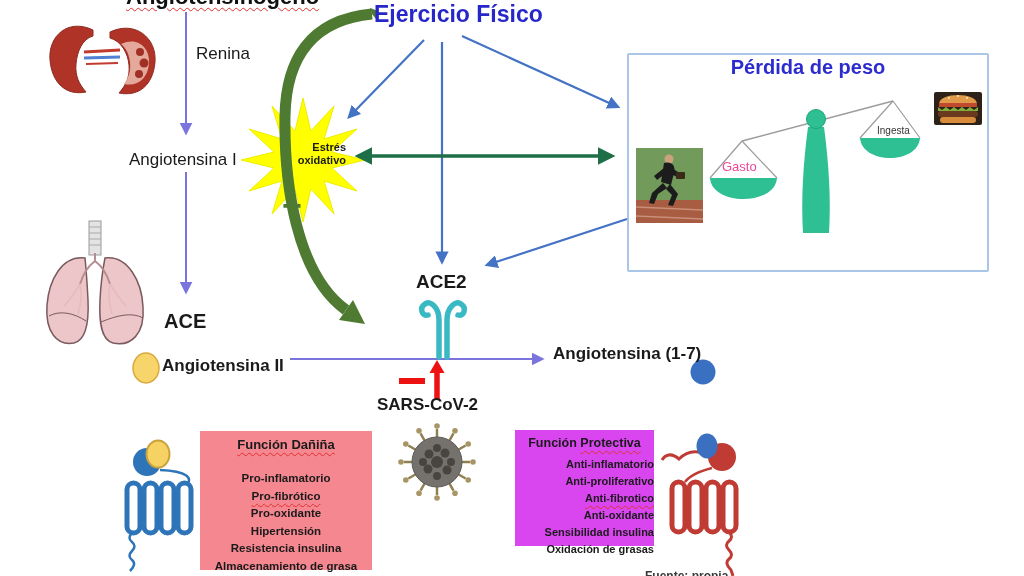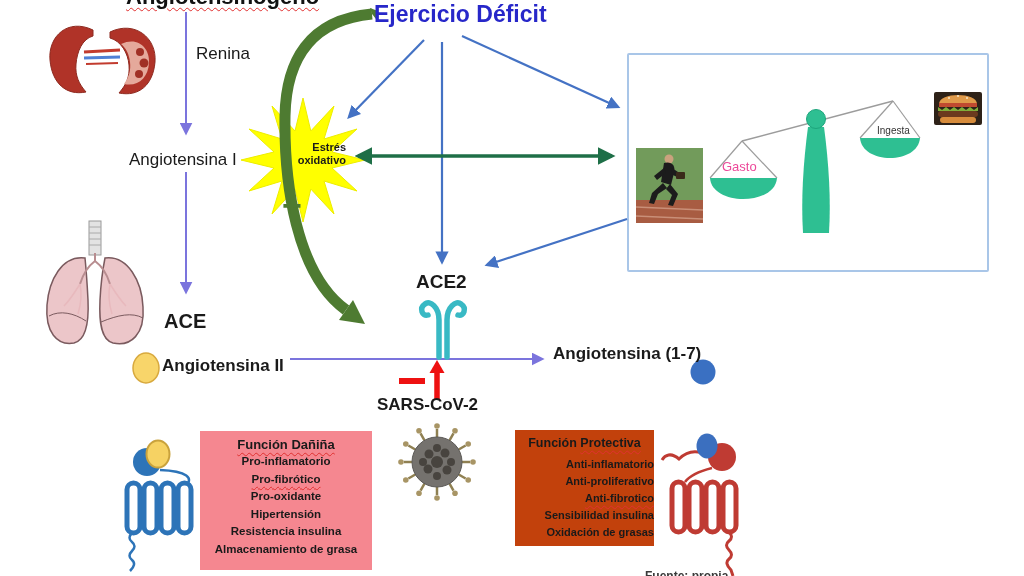--- a/index.html
+++ b/index.html
@@ -25,22 +25,22 @@
   
   .wbox{left:627px;top:53px;width:362px;height:219px;background:#fff;border:2px solid #a9c6e8;border-radius:2px;box-sizing:border-box;}
   .wtitle{left:627px;top:56px;width:362px;text-align:center;font-size:20px;font-weight:bold;color:#2b2bd0;}
   .gasto{left:722px;top:159px;font-size:13px;color:#ec4899;}
   .ingesta{left:877px;top:125px;font-size:10px;color:#333;}
   .deficit{left:700px;top:229px;width:228px;height:38px;background:#3c3ccd;border-radius:9px;
            color:#fff;font-size:19px;font-weight:bold;text-align:center;line-height:38px;
            text-shadow:1px 1px 1px rgba(0,0,0,.35);}
   
   .hbox{left:200px;top:431px;width:172px;height:139px;background:#f58790;text-align:center;box-sizing:border-box;padding-top:6px;}
-  .pbox{left:515px;top:430px;width:139px;height:116px;background:#c2410c;text-align:center;box-sizing:border-box;padding-top:6px;}
-  .hbox .bt{font-size:13px;font-weight:bold;margin-bottom:1px;}
+  .pbox{left:515px;top:430px;width:139px;height:116px;background:#d946ef;text-align:center;box-sizing:border-box;padding-top:6px;}
+  .hbox .bt{font-size:13px;font-weight:bold;margin-bottom:18px;}
   .pbox .bt{font-size:12.5px;font-weight:bold;margin-bottom:6px;}
   .hbox .it{font-size:11.5px;font-weight:600;line-height:17.5px;}
   .pbox .it{font-size:11px;font-weight:700;line-height:17px;text-align:right;}
   .caption{left:645px;top:569px;font-size:12px;font-weight:600;color:#3a3a3a;}
   svg{position:absolute;left:0;top:0;}
 </style>
 </head>
 <body>
 
 <div id="canvas">
@@ -54,20 +54,21 @@
     <div class="it">Pro-oxidante</div>
     <div class="it">Hipertensión</div>
     <div class="it">Resistencia insulina</div>
     <div class="it">Almacenamiento de grasa</div>
   </div>
   <div class="abs pbox">
     <div class="bt"><span>Función</span> <span class="misspell">Protectiva</span></div>
     <div class="it">Anti-inflamatorio</div>
     <div class="it">Anti-proliferativo</div>
     <div class="it misspell">Anti-fibrotico</div>
+    <div class="it">Anti-oxidante</div>
     <div class="it">Sensibilidad insulina</div>
     <div class="it">Oxidación de grasas</div>
   </div>
 
   <svg width="1024" height="576" viewBox="0 0 1024 576">
     <defs>
       <marker id="ah-p" viewBox="0 0 10 10" refX="8" refY="5" markerWidth="6.5" markerHeight="6.5" orient="auto-start-reverse">
           <path d="M0,0L10,5L0,10z" fill="#7b74dd"></path>
         </marker>
       <marker id="ah-b" viewBox="0 0 10 10" refX="8" refY="5" markerWidth="6" markerHeight="6" orient="auto-start-reverse">
@@ -249,25 +250,26 @@
       </g>
       <path d="M729,532 q5,5 0,9 q-5,4 0,9 q5,5 0,9 q-5,4 2,11 l2,6" stroke="#bf3b33" stroke-width="3" fill="none"></path>
     </g>
   </svg>
 
   <div class="abs lbl top-label misspell">Angiotensinógeno</div>
   <div class="abs lbl renina">Renina</div>
   <div class="abs lbl ang1">Angiotensina I</div>
   <div class="abs lbl ace">ACE</div>
   <div class="abs lbl ang2">Angiotensina II</div>
-  <div class="abs lbl efisico">Ejercicio Déficit</div>
+  <div class="abs lbl efisico">Ejercicio Físico</div>
   <div class="abs stress">
     <div>Estrés</div>
     <div>oxidativo</div>
   </div>
   <div class="abs lbl plus">+</div>
   <div class="abs lbl ace2">ACE2</div>
   <div class="abs lbl ang17">Angiotensina (1-7)</div>
   <div class="abs lbl sars">SARS-CoV-2</div>
+  <div class="abs lbl wtitle">Pérdida de peso</div>
   <div class="abs lbl gasto">Gasto</div>
   <div class="abs lbl ingesta">Ingesta</div>
   <div class="abs lbl caption">Fuente: propia</div>
 </div>
 
 </body></html>

